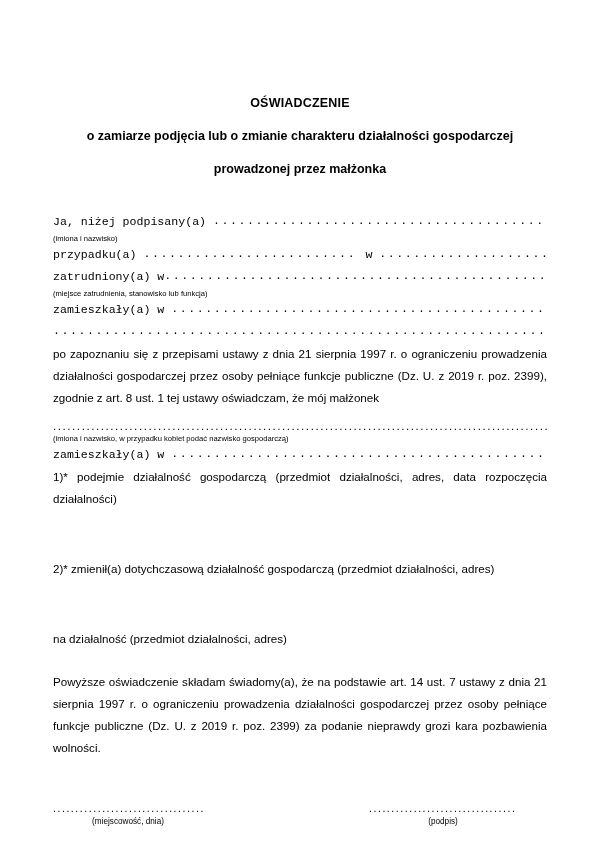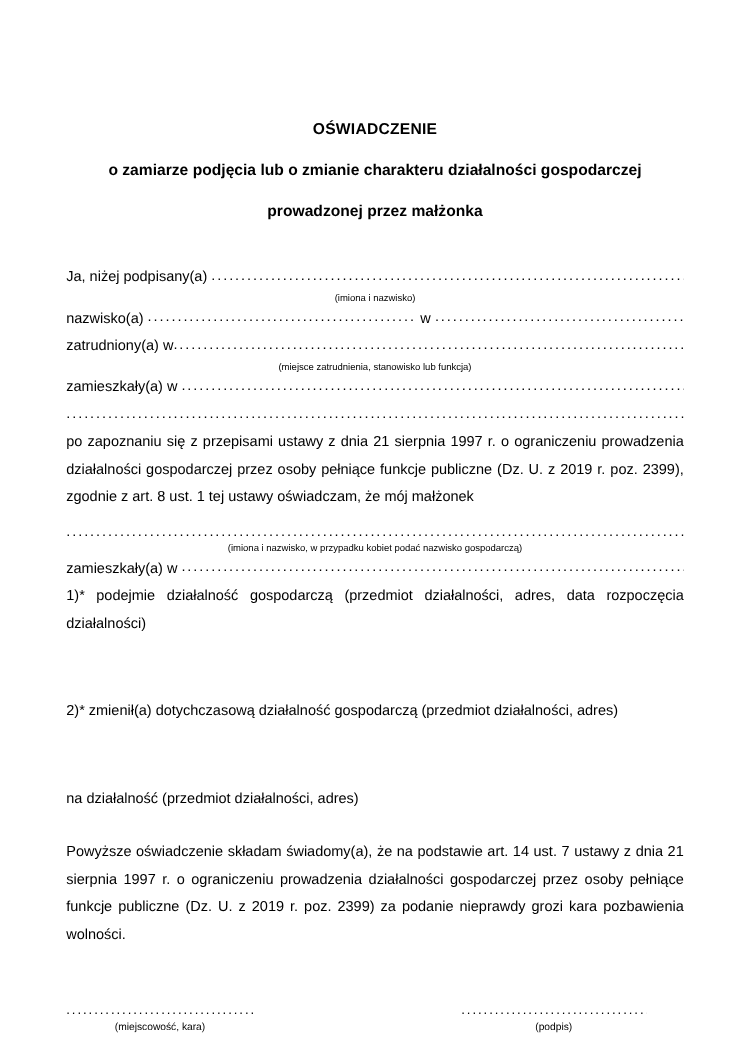--- a/index.html
+++ b/index.html
@@ -59,33 +59,33 @@
     margin: 0;
   }
   .para-left {
     font-size: 11.6px;
     line-height: 22px;
     text-align: left;
     margin: 0;
   }
   .caption {
     font-size: 7.6px;
-    text-align: center;
     line-height: 11px;
     margin: 0;
     color: #000000;
   }
 
   
   .field-line {
     display: flex;
     align-items: center;
     font-size: 11.6px;
     line-height: 22px;
     width: 100%;
+    font-family: Liberation Mono, monospace;
   }
   .field-label {
     white-space: pre;
     flex: 0 0 auto;
   }
   .dots {
     flex: 1 1 auto;
     min-width: 10px;
     overflow: hidden;
     white-space: nowrap;
@@ -180,21 +180,21 @@
 
     <div class="gap-34"></div>
 
     <div class="field-line">
       <span class="field-label">Ja, niżej podpisany(a) </span>
       <span class="dots">......................................................................................................................................................................................................................</span>
     </div>
     <div class="caption">(imiona i nazwisko)</div>
 
     <div class="field-line">
-      <span class="field-label">nazwisko(a) </span>
+      <span class="field-label">przypadku(a) </span>
       <span class="dots-fixed" style="width:215px;">.......................................................................................</span>
       <span class="field-label"> w </span>
       <span class="dots">......................................................................................................................................................................................................................</span>
     </div>
 
     <div class="field-line">
       <span class="field-label">zatrudniony(a) w</span>
       <span class="dots">......................................................................................................................................................................................................................</span>
     </div>
     <div class="caption">(miejsce zatrudnienia, stanowisko lub funkcja)</div>
@@ -234,21 +234,21 @@
 
     <div class="gap-21"></div>
 
     <p class="para">Powyższe oświadczenie składam świadomy(a), że na podstawie art. 14 ust. 7 ustawy z dnia 21 sierpnia 1997 r. o ograniczeniu prowadzenia działalności gospodarczej przez osoby pełniące funkcje publiczne (Dz. U. z 2019 r. poz. 2399) za podanie nieprawdy grozi kara pozbawienia wolności.</p>
 
     <div class="gap-44"></div>
 
     <div class="sign-row">
       <div class="sign-col">
         <span class="sign-dots">.......................................................</span>
-        <div class="sign-caption">(miejscowość, kara)</div>
+        <div class="sign-caption">(miejscowość, dnia)</div>
       </div>
       <div class="sign-col right">
         <span class="sign-dots">.......................................................</span>
         <div class="sign-caption">(podpis)</div>
       </div>
     </div>
 
     <div class="gap-28"></div>
 
     <div class="footnote-rule"></div>

